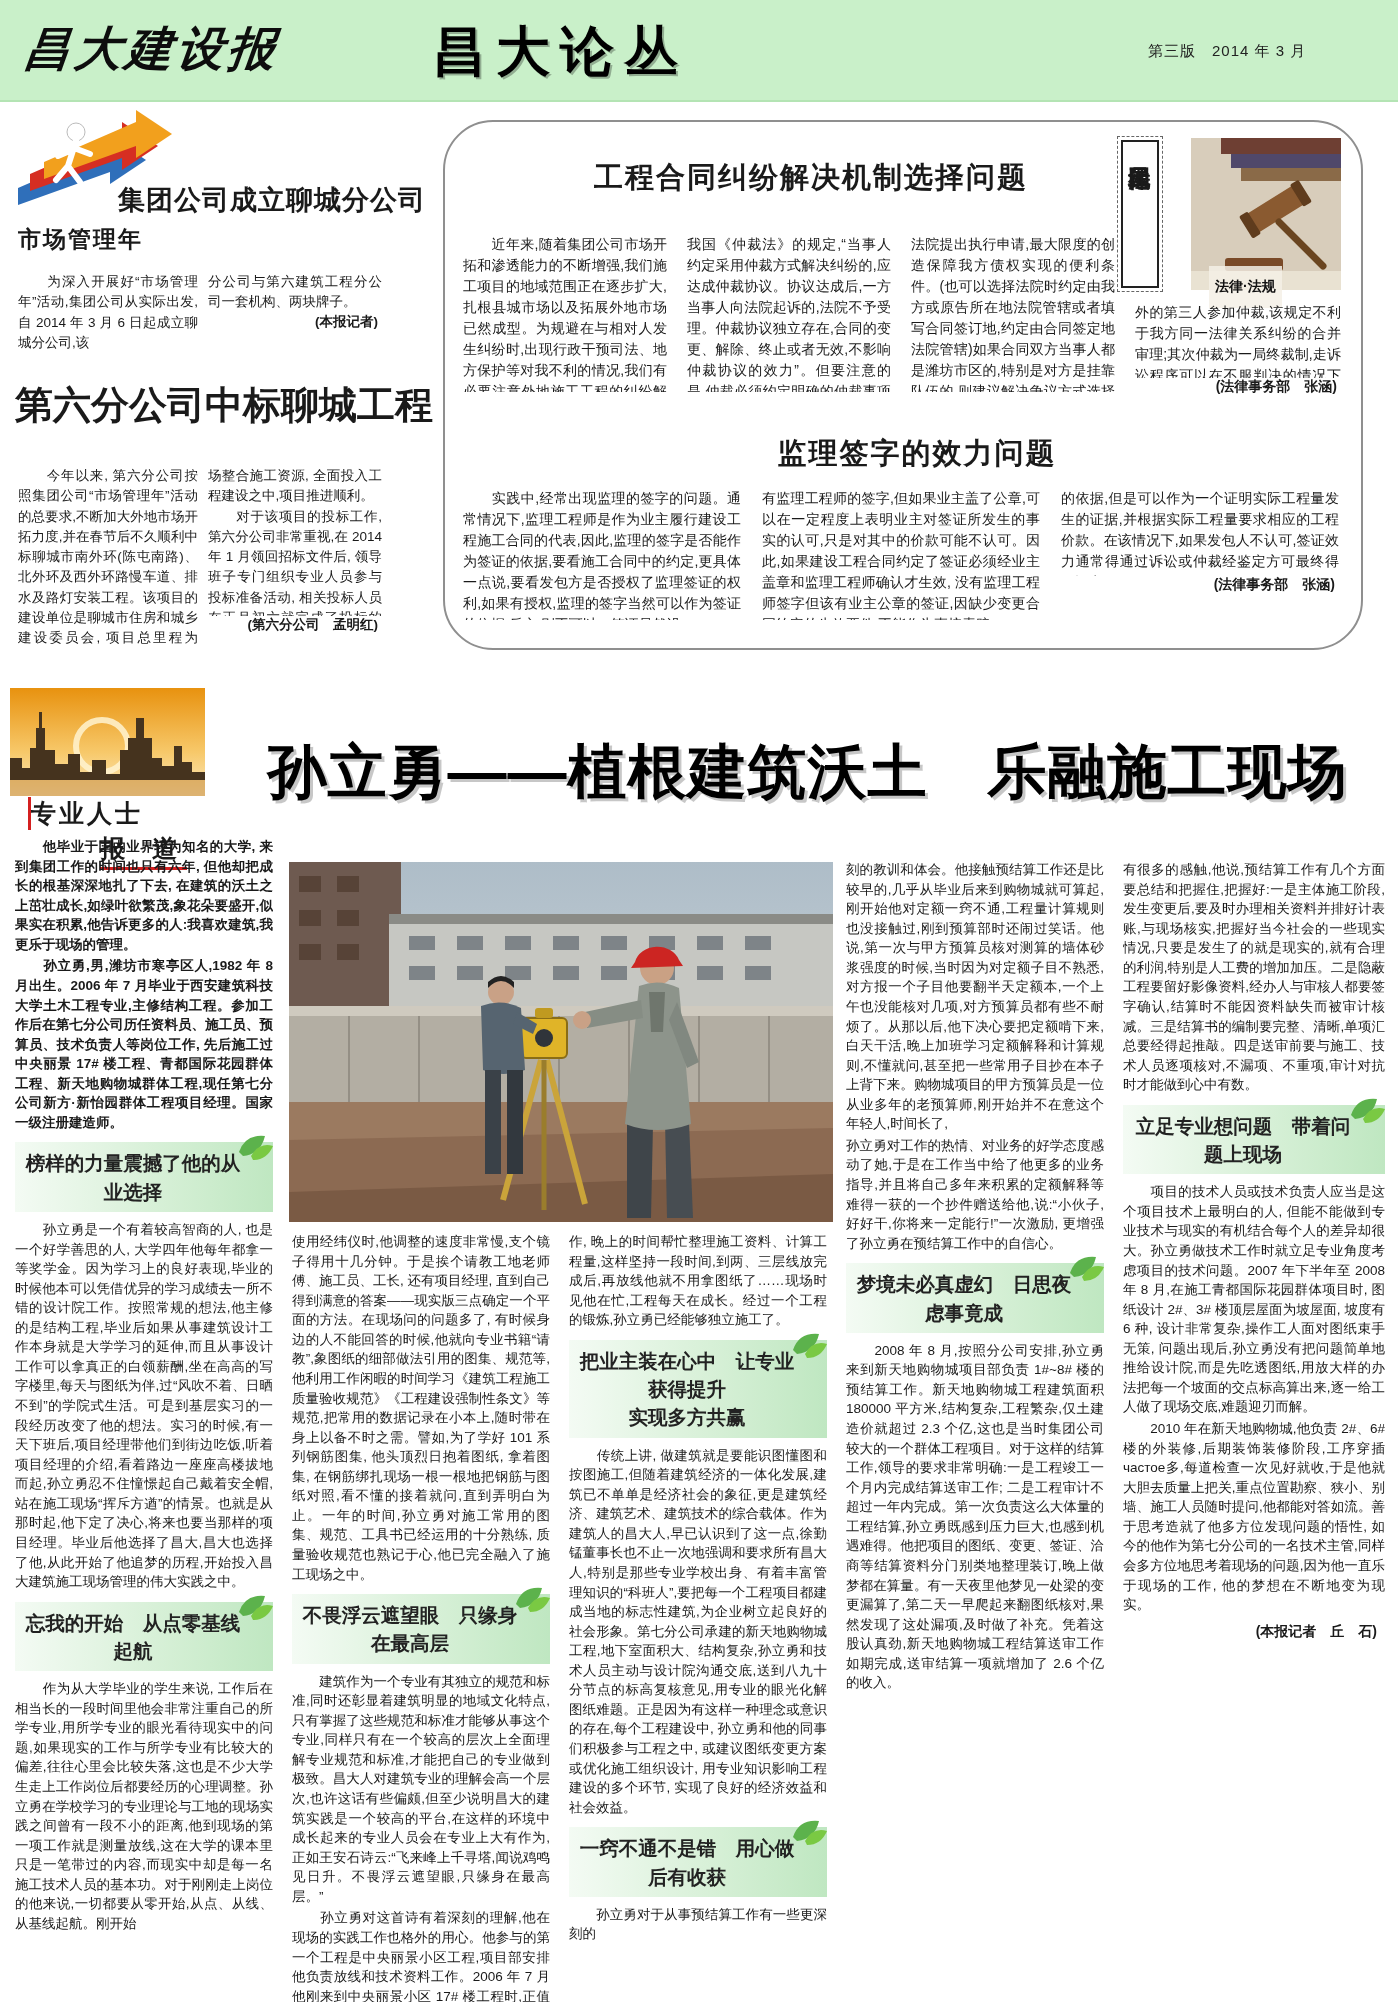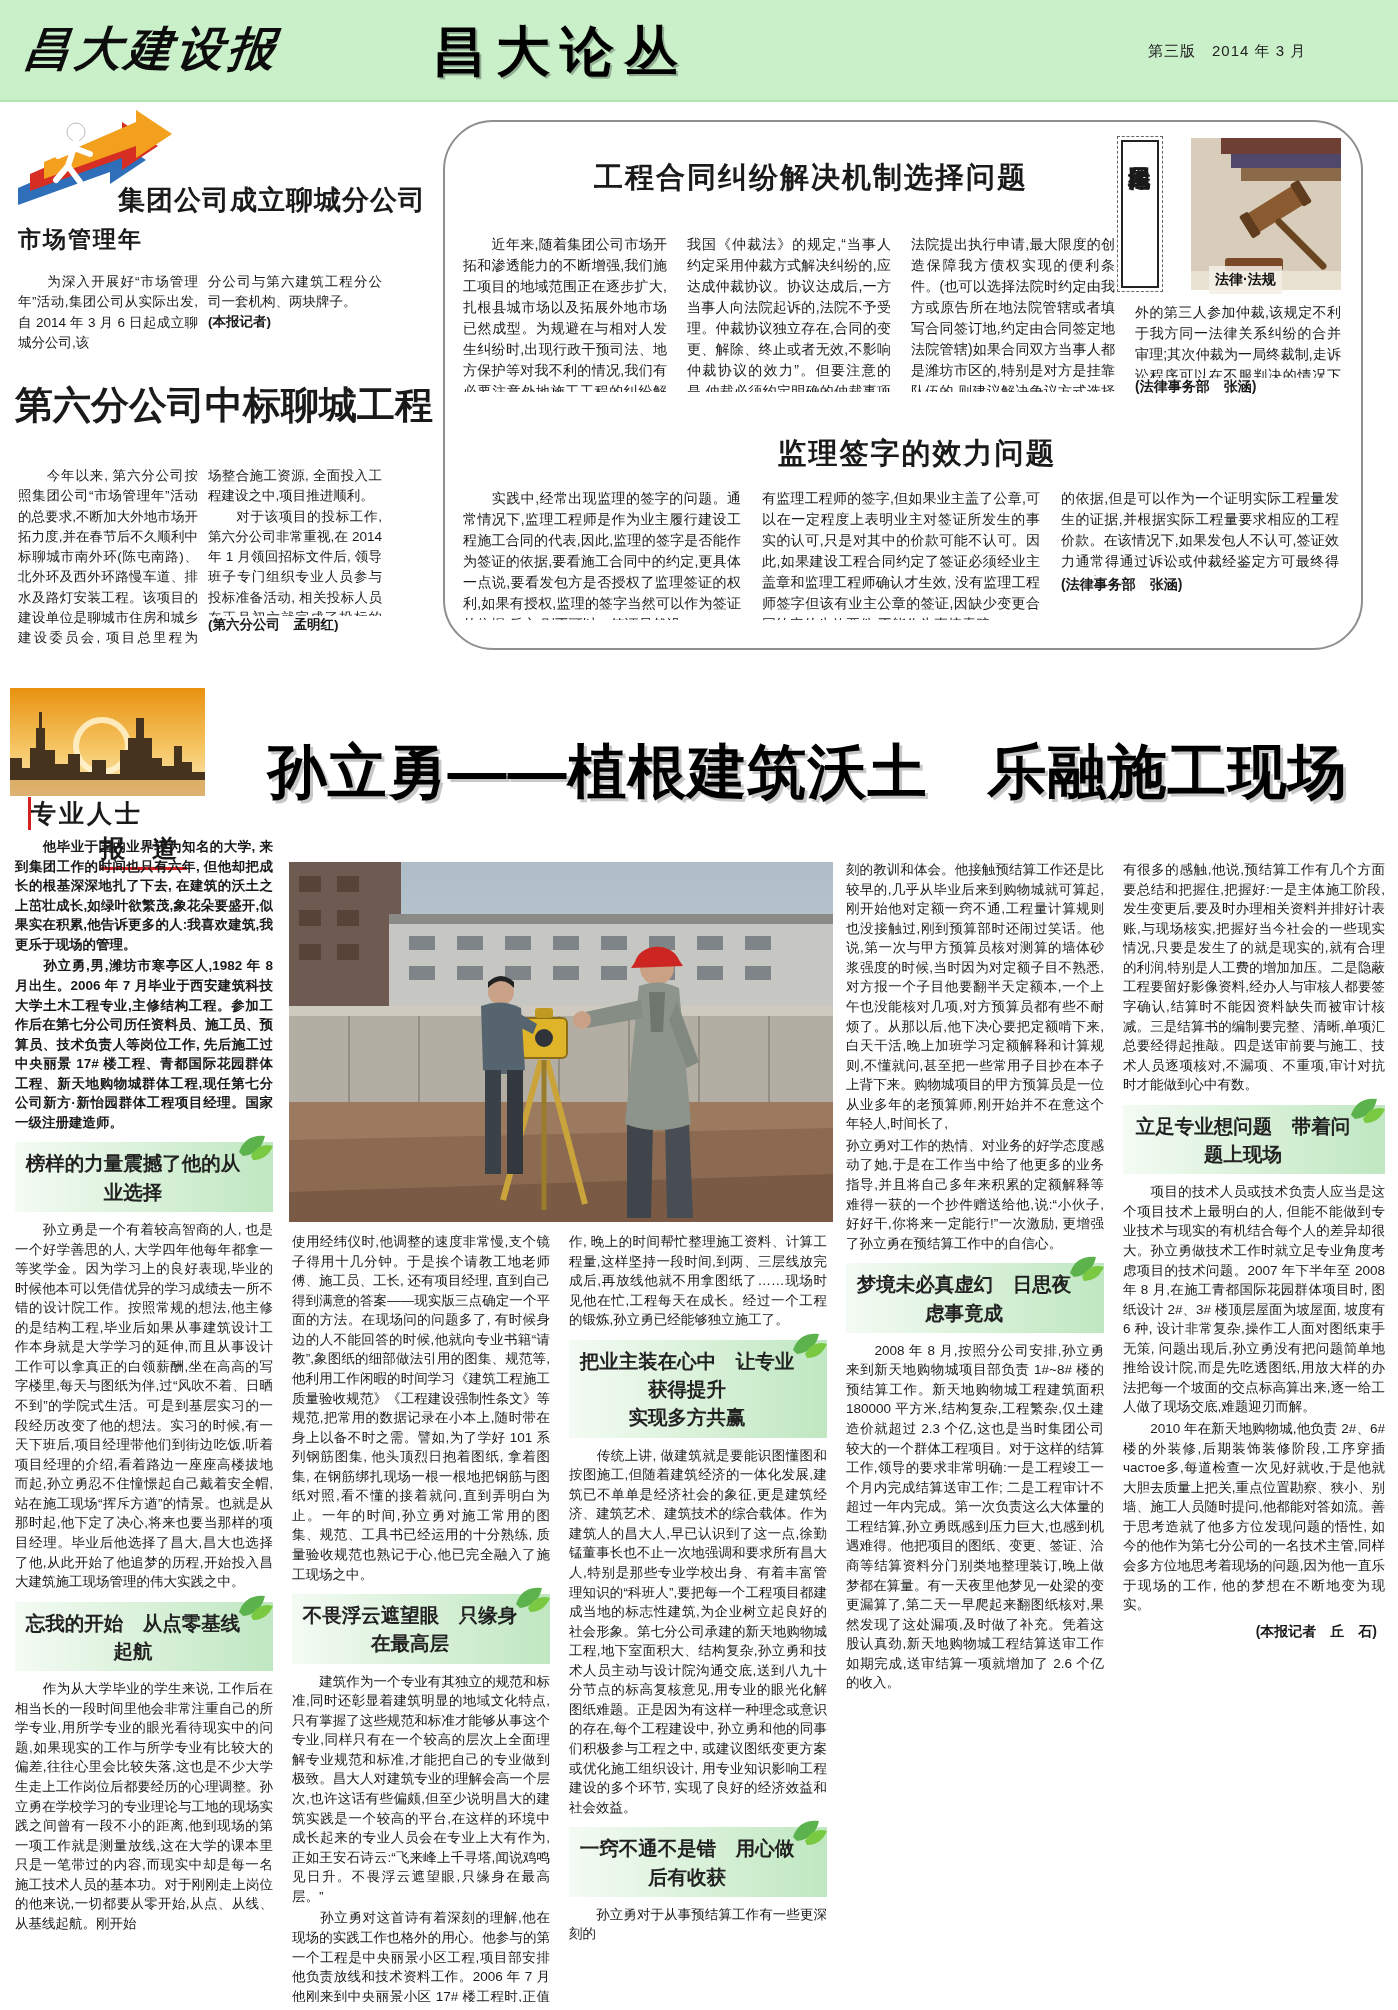--- a/index.html
+++ b/index.html
@@ -8,33 +8,33 @@
   .abs{position:absolute;}
   
   .band{left:0;top:0;width:1398px;height:100px;background:#c9f0c9;border-bottom:2px solid #b4e4b4;}
   .masthead{left:24px;top:18px;font-family:"DejaVu Serif","Liberation Serif",serif;
             font-size:47px;font-weight:bold;font-style:italic;transform:skewX(-6deg);letter-spacing:4px;color:#0d0d0d;}
   .forum{left:330px;top:16px;width:460px;text-align:center;font-size:54px;font-weight:bold;
          letter-spacing:10px;color:#000;text-shadow:2px 2px 0 rgba(0,0,0,.28);}
   .edition{left:1148px;top:42px;font-size:15px;color:#222;letter-spacing:1px;}
   
   .body-txt{font-size:13.5px;line-height:1.5;text-align:justify;white-space:pre-line;overflow:hidden;}
-  .byline{font-size:13.5px;font-weight:bold;text-align:left;padding-right:4px;}
+  .byline{font-size:13.5px;font-weight:bold;text-align:right;padding-right:4px;}
   
   .mk-label{left:18px;top:224px;width:190px;text-align:left;font-size:23px;font-weight:bold;letter-spacing:2px;}
   .n1-title{left:118px;top:182px;width:320px;font-size:27px;font-weight:bold;letter-spacing:1px;white-space:nowrap;}
   .n2-title{left:10px;top:380px;width:428px;text-align:center;font-size:38px;font-weight:bold;
             font-family:"DejaVu Serif","Liberation Serif",serif;white-space:nowrap;}
   
   .lawbox{left:443px;top:120px;width:916px;height:526px;border:2px solid #8f8f8f;border-radius:50px;background:#fff;}
   .law-title{text-align:center;font-size:29px;font-weight:bold;letter-spacing:2px;padding-left:16px;}
   .vlabel{writing-mode:vertical-rl;text-orientation:upright;font-family:"DejaVu Serif","Liberation Serif",serif;
           font-size:22px;font-weight:bold;border:2px solid #222;padding:8px 5px;outline:1px dashed #666;outline-offset:3px;
           background:#fff;line-height:1.1;}
-  .photo-cap{font-size:14px;font-weight:bold;color:#111;background:rgba(244,240,230,.85);padding:5px 6px;}
+  .photo-cap{font-size:14px;font-weight:bold;color:#111;background:rgba(244,240,230,.85);padding:12px 6px;}
   
   .pro-line1{left:28px;top:797px;font-size:25px;font-weight:bold;letter-spacing:3px;border-left:3px solid #d42020;}
   .pro-line2{left:100px;top:832px;font-size:25px;font-weight:bold;letter-spacing:10px;border-bottom:3px solid #d42020;padding-bottom:2px;}
   .feat-headline{left:225px;top:733px;width:1165px;text-align:center;font-size:59px;font-weight:bold;
                  letter-spacing:1px;color:#000;text-shadow:3px 3px 0 rgba(0,0,0,.22);white-space:nowrap;}
   .fcol{font-size:13.5px;line-height:1.45;text-align:justify;overflow:hidden;}
   .fcol p{margin:0 0 2px 0;white-space:pre-line;}
   .fcol p.bold{font-weight:bold;}
   .subhead{position:relative;margin:10px 0 8px 0;padding:7px 26px 6px 4px;text-align:center;
            font-size:19.5px;font-weight:bold;color:#222;

